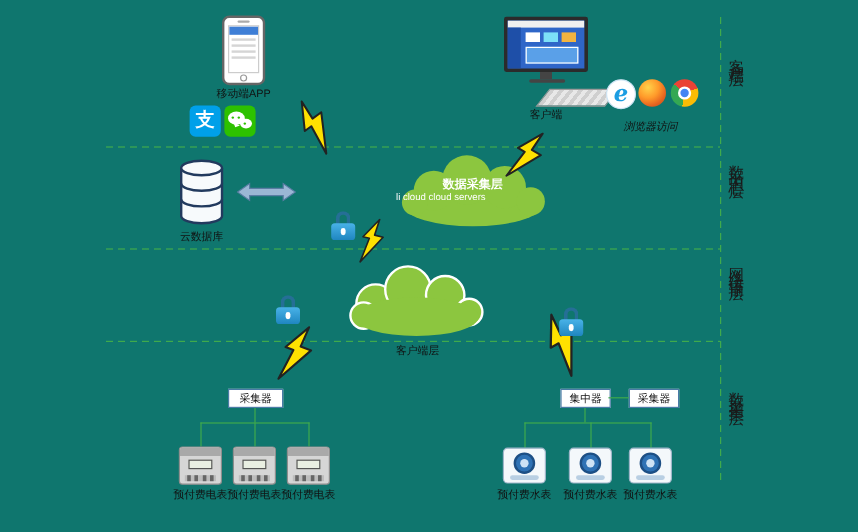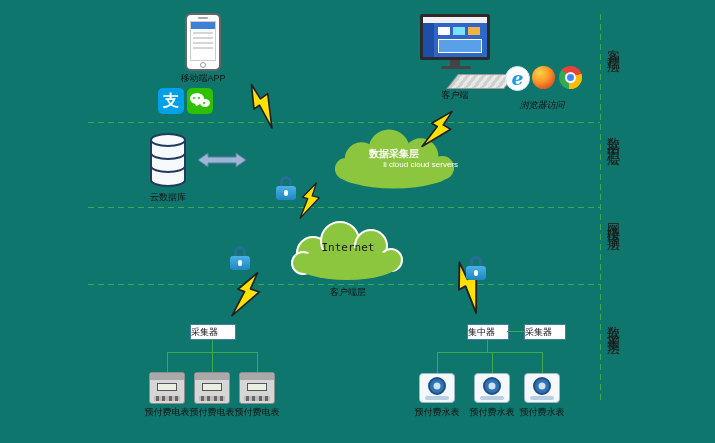--- a/index.html
+++ b/index.html
@@ -93,28 +93,28 @@
 
   
   .syncarrow { position:absolute; left:197px; top:151px; width:50px; height:18px; }
   .syncarrow svg { display:block; width:100%; height:100%; }
 
   
   .cloud { position:absolute; }
   .cloud svg { display:block; width:100%; height:100%; }
   .alicloud { left:330px; top:123px; width:128px; height:68px; }
   .alicloud .ctitle { position:absolute; left:0; right:0; top:24px; text-align:center; color:#fff; font-size:10px; font-weight:bold; }
-  .alicloud .csub   { position:absolute; left:0; right:0; top:37px; text-align:right; color:#fff; font-size:8px; }
+  .alicloud .csub   { position:absolute; left:0; right:0; top:37px; text-align:left; color:#fff; font-size:8px; }
   .inetcloud { left:283px; top:213px; width:130px; height:72px; }
   .inetcloud .ctext { position:absolute; left:0; right:0; top:28px; text-align:center; color:#1a1a1a;
     font-family:"DejaVu Sans Mono", monospace; font-size:11px; }
 
   
   .nodebox { position:absolute; background:#fff; border:1px solid #4a7ba6; font-size:9px; color:#111;
-    text-align:left; height:14px; line-height:14px; }
+    text-align:center; height:14px; line-height:14px; }
   .boxL  { left:190px; top:324px; width:44px; }
   .boxC  { left:467px; top:324px; width:40px; }
   .boxR  { left:524px; top:324px; width:40px; }
 
   .wire { position:absolute; background:#3faa4c; }
   .wv { width:1px; } .wh { height:1px; }
   .w1 { left:212px; top:340px; height:12px; }
   .w2 { left:167px; top:352px; width:91px; }
   .w3 { left:167px; top:352px; height:20px; }
   .w4 { left:212px; top:352px; height:20px; }
@@ -234,21 +234,20 @@
     <svg viewBox="0 0 130 72">
       <g fill="#8CC63F" stroke="#ffffff" stroke-width="2">
         <circle cx="30" cy="40" r="16"></circle>
         <circle cx="57" cy="28" r="19"></circle>
         <circle cx="88" cy="33" r="16"></circle>
         <circle cx="108" cy="47" r="11"></circle>
         <circle cx="20" cy="50" r="11"></circle>
       </g>
       <ellipse cx="64" cy="51" rx="52" ry="16" fill="#8CC63F"></ellipse>
     </svg>
-    <div class="ctext">Internet</div>
   </div>
   <div class="lbl" style="left:312px; top:287px; width:72px;">客户端层</div>
 
   <div class="bolt bolt1">
       <svg viewBox="0 0 24 44">
         <polygon points="14,1 3,20 9,20 6,43 21,16 13,16" fill="#FFE100" stroke="#222" stroke-width="1.5" stroke-linejoin="round"></polygon>
       </svg>
     </div>
   <div class="bolt bolt2">
       <svg viewBox="0 0 24 44">

